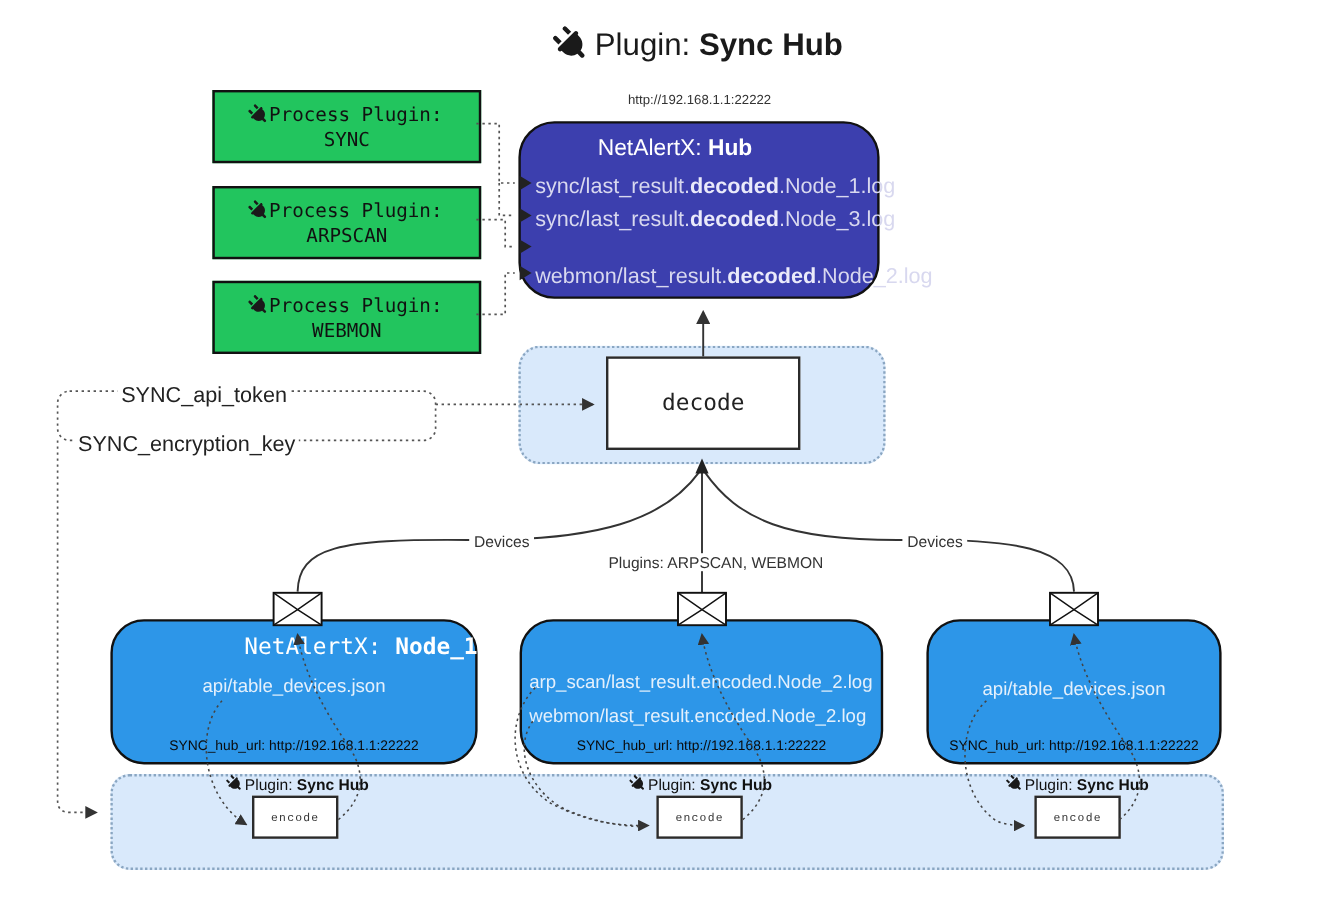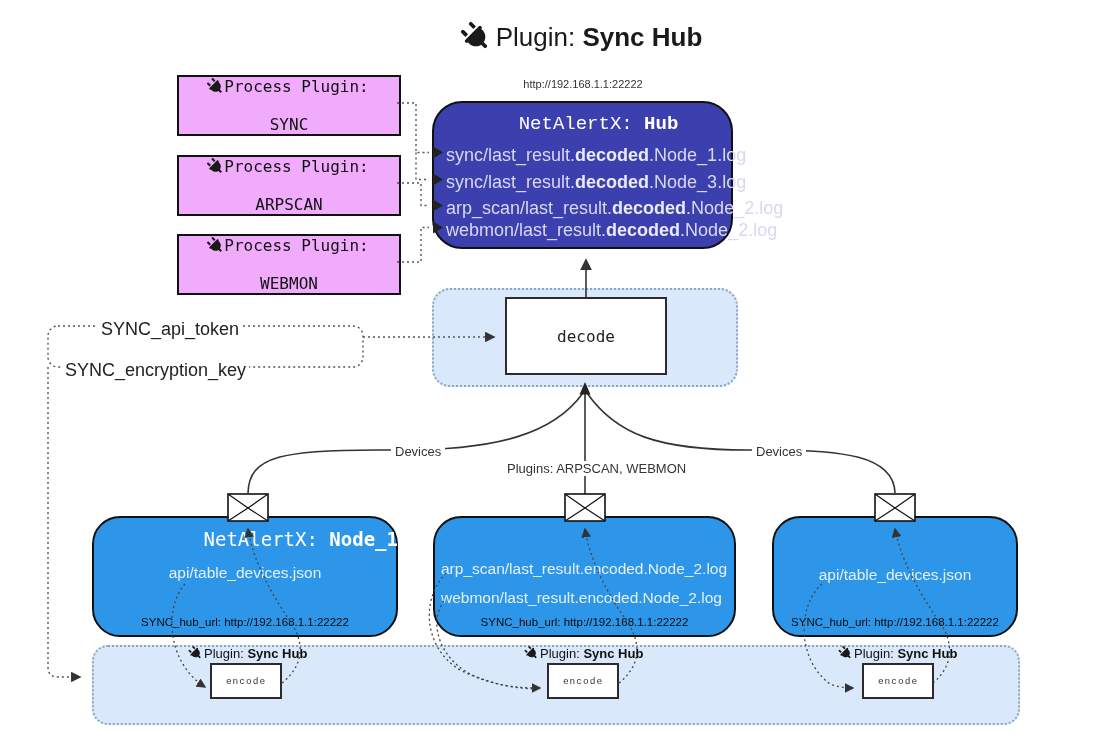--- a/index.html
+++ b/index.html
@@ -10,39 +10,39 @@
   .stage{position:relative;width:1117px;height:754px;background:#fff;overflow:hidden;
          font-family:"Liberation Sans",sans-serif;color:#222;}
   .abs{position:absolute;}
   
   .title{left:383px;top:16px;width:400px;height:42px;display:flex;align-items:center;justify-content:center;
          gap:8px;font-size:26px;color:#1a1a1a;}
   .title b{font-weight:bold;}
   .plug{transform:rotate(-45deg);flex:0 0 auto;}
   .plug path{fill:#1a1a1a;}
   
-  .proc{left:177px;width:220px;height:57px;background:#f0abfc;border:2px solid #111;
-        display:flex;flex-direction:column;align-items:center;justify-content:space-between;gap:2px;
+  .proc{left:177px;width:220px;height:57px;background:#22c55e;border:2px solid #111;
+        display:flex;flex-direction:column;align-items:center;justify-content:center;gap:2px;
         font-family:"DejaVu Sans Mono","Liberation Mono",monospace;font-size:16px;color:#111;}
   .proc .l1{display:flex;align-items:center;gap:2px;}
   
   .hub{left:432px;top:101px;width:301px;height:148px;background:var(--hub-fill);
        border:2px solid #111;border-radius:30px;box-sizing:border-box;}
   .hub-url{left:433px;top:78px;width:300px;text-align:center;font-size:11px;color:#333;}
-  .hub-title{left:448px;top:113px;width:301px;text-align:center;color:#fff;
-             font-family:Liberation Mono, monospace;font-size:19px;}
+  .hub-title{left:412px;top:113px;width:301px;text-align:center;color:#fff;
+             font-family:Liberation Sans, sans-serif;font-size:19px;}
   .hub-log{left:446px;width:286px;height:16px;font-size:18px;color:#d8d8ef;white-space:nowrap;}
   .hub-log b{font-weight:bold;color:#eaeafa;}
   
   .panel{background:var(--panel-fill);border:2px dotted var(--panel-border);box-sizing:border-box;}
   .decode-panel{left:432px;top:288px;width:306px;height:99px;border-radius:18px;}
   .wbox{background:#fff;border:2px solid #2b2b2b;box-sizing:border-box;display:flex;
         align-items:center;justify-content:center;
         font-family:"DejaVu Sans Mono","Liberation Mono",monospace;color:#222;}
-  .decode-box{left:505px;top:297px;width:162px;height:78px;font-size:16px;}
+  .decode-box{left:505px;top:297px;width:162px;height:78px;font-size:19px;}
   
   .node{background:var(--node-fill);border:2px solid #111;border-radius:28px;box-sizing:border-box;
         top:516px;height:121px;}
   .node-title{top:528px;text-align:right;color:#fff;white-space:nowrap;
               font-family:"DejaVu Sans Mono","Liberation Mono",monospace;font-size:19px;}
   .node-file{color:#e4f0fc;font-size:15.5px;white-space:nowrap;}
   .node-hub-url{top:616px;text-align:center;font-size:11.5px;color:#0a0a0a;white-space:nowrap;}
   
   .band{left:92px;top:645px;width:928px;height:80px;border-radius:16px;}
   .encode-box{top:663px;width:72px;height:36px;font-size:9.5px;letter-spacing:1px;color:#333;top:663px;font-family:Liberation Mono, monospace;}
@@ -98,21 +98,20 @@
         <span>Process Plugin:</span>
       </span>
     <span>WEBMON</span>
   </div>
 
   <div class="abs hub-url z1">http://192.168.1.1:22222</div>
   <div class="abs hub z1"></div>
   <div class="abs hub-title z1"><span>NetAlertX: </span><b>Hub</b></div>
   <div class="abs hub-log z1" style="top:145px"><span>sync/last_result.</span><b>decoded</b><span>.Node_1.log</span></div>
   <div class="abs hub-log z1" style="top:172px"><span>sync/last_result.</span><b>decoded</b><span>.Node_3.log</span></div>
-  <div class="abs hub-log z1" style="top:198px"><span>arp_scan/last_result.</span><b>decoded</b><span>.Node_2.log</span></div>
   <div class="abs hub-log z1" style="top:220px"><span>webmon/last_result.</span><b>decoded</b><span>.Node_2.log</span></div>
 
   <div class="abs panel decode-panel z1"></div>
   <div class="abs wbox decode-box z1">
       <span>decode</span>
     </div>
 
   <div class="abs node z1" style="left:92px;width:306px"></div>
   <div class="abs node-title z1" style="left:92px;width:306px"><span>NetAlertX: </span><b>Node_1</b></div>
   <div class="abs node-file z1" style="left:92px;width:306px;top:564px;text-align:center">api/table_devices.json</div>

